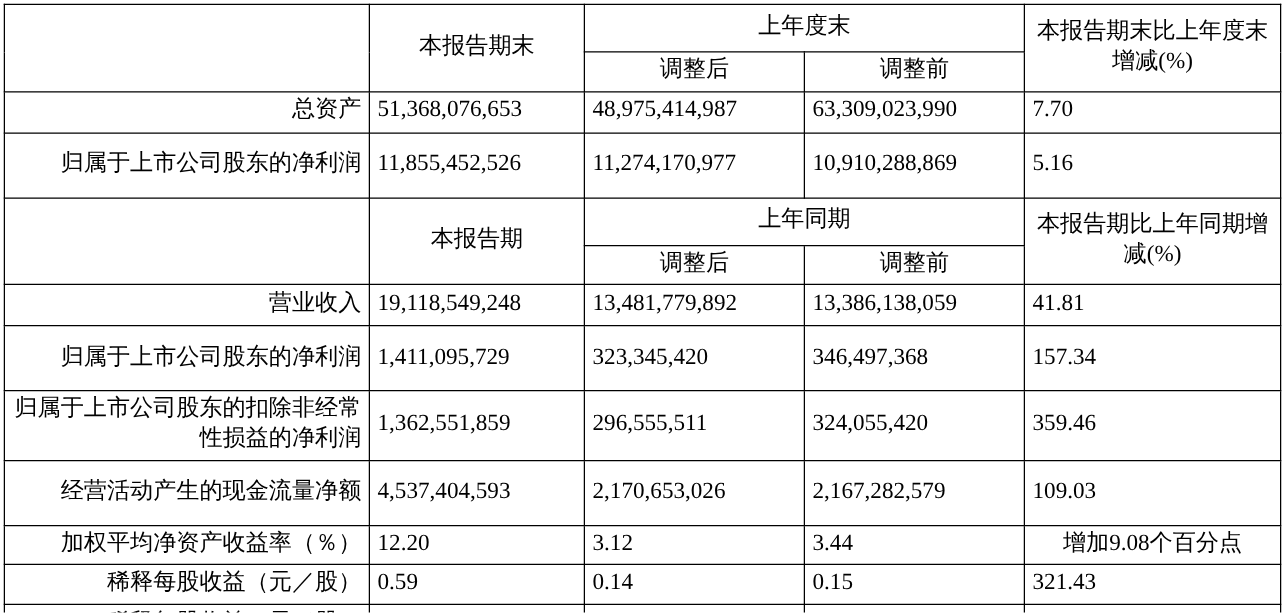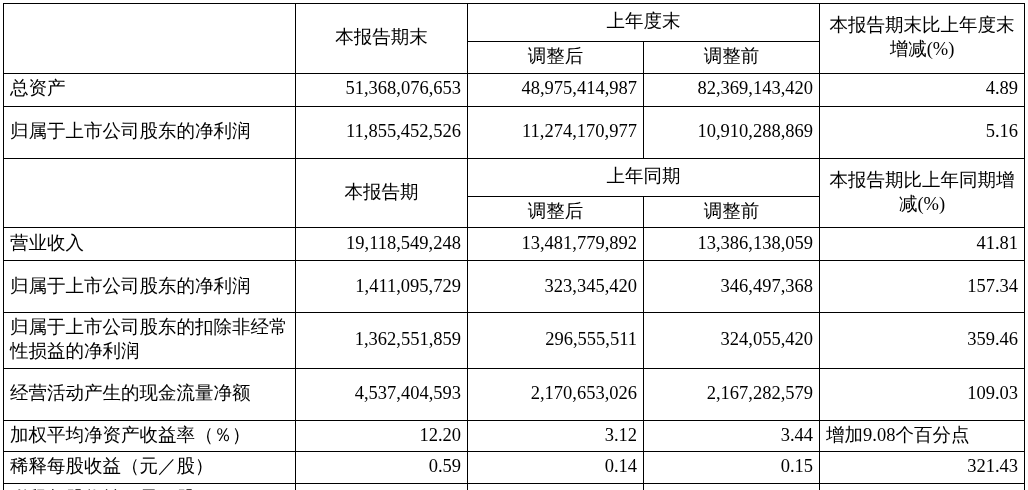--- a/index.html
+++ b/index.html
@@ -41,30 +41,30 @@
   col.c-b     { width: 176px; }
   col.c-c     { width: 176px; }
   col.c-d     { width: 205px; }
 
   .hd-center {
     text-align: center;
     font-weight: normal;
   }
   .hd-blank { }
   .num {
-    text-align: right;
+    text-align: left;
     padding-right: 9px;
     white-space: nowrap;
   }
   .lbl {
-    text-align: left;
+    text-align: right;
     padding-left: 5px;
   }
   .cell-center {
-    text-align: left;
+    text-align: center;
   }
   .row-tall td { height: 33px; }
   .hdr-a td { height: 38px; }
   .hdr-b td { height: 30px; margin-top: 12px; }
   .two-line td { height: 52px; }
 </style>
 </head>
 <body>
 
 <div class="sheet">
@@ -86,22 +86,22 @@
       </tr>
       <tr class="hdr-b">
         <td class="hd-center">调整后</td>
         <td class="hd-center">调整前</td>
       </tr>
 
       <tr class="row-tall">
         <td class="lbl">总资产</td>
         <td class="num">51,368,076,653</td>
         <td class="num">48,975,414,987</td>
-        <td class="num">82,369,143,420</td>
-        <td class="num">4.89</td>
+        <td class="num">63,309,023,990</td>
+        <td class="num">7.70</td>
       </tr>
       <tr class="two-line">
         <td class="lbl">归属于上市公司股东的净利润</td>
         <td class="num">11,855,452,526</td>
         <td class="num">11,274,170,977</td>
         <td class="num">10,910,288,869</td>
         <td class="num">5.16</td>
       </tr>
 
       <tr class="hdr-a">

